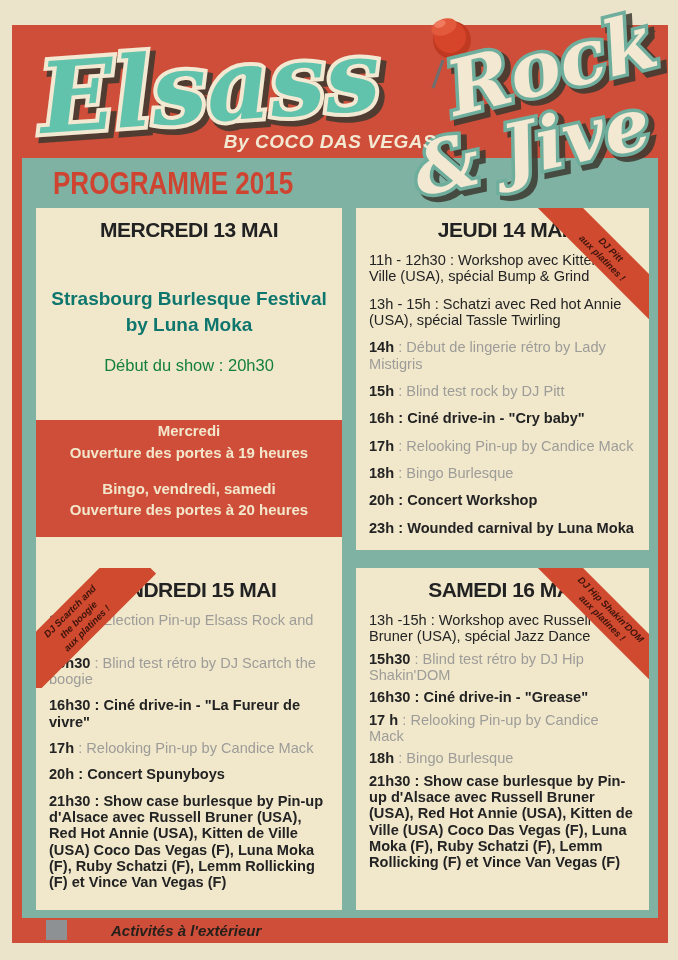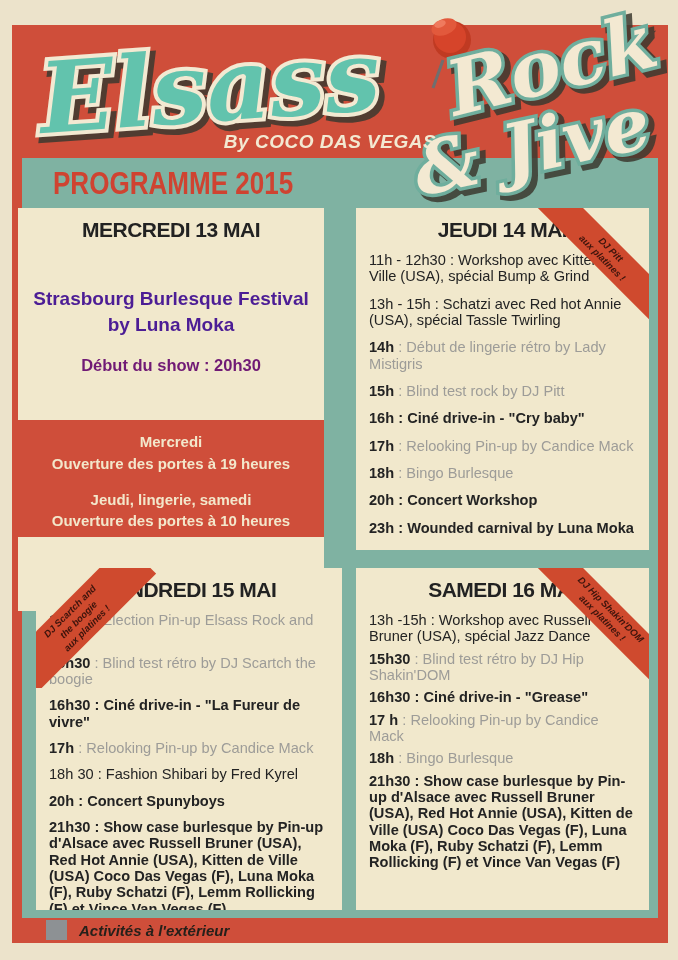--- a/index.html
+++ b/index.html
@@ -10,57 +10,57 @@
   .teal-panel{position:absolute;left:22px;top:158px;width:636px;height:760px;background:#7fb2a2;}
 
   .header-art{position:absolute;left:0;top:0;width:678px;height:215px;z-index:5;}
   .byline{position:absolute;left:180px;top:131px;width:300px;text-align:center;color:#f3e9d2;
           font-weight:bold;font-size:19px;letter-spacing:.5px;z-index:6;font-style:italic;}
 
   .programme{position:absolute;left:53px;top:166px;z-index:4;color:#cf4331;font-weight:bold;
              font-size:31px;letter-spacing:0;transform:scaleX(.84);transform-origin:left center;white-space:nowrap;}
 
   .card{position:absolute;background:#f1e8cc;overflow:hidden;z-index:3;}
-  .card.mercredi{left:18px;top:208px;width:306px;height:403px;}
+  .card.mercredi{left:36px;top:208px;width:306px;height:403px;}
   .card.jeudi{left:356px;top:208px;width:293px;height:342px;}
   .card.vendredi{left:36px;top:568px;width:306px;height:342px;}
   .card.samedi{left:356px;top:568px;width:293px;height:342px;}
 
   .card-title{margin-top:10px;text-align:center;font-weight:bold;font-size:21px;color:#222;
               letter-spacing:-.5px;position:relative;z-index:2;}
 
   .items{padding:10px 12px 0 13px;}
   .item{font-size:14.6px;line-height:1.12;color:#232323;}
   .card.jeudi .item{margin-bottom:11px;}
   .card.vendredi .item{margin-bottom:10px;}
   .card.samedi .item{margin-bottom:6px;}
   .item .time{font-weight:bold;}
   .item.normal .time{font-weight:normal;}
   .item.outdoor .sep,.item.outdoor .text{color:#9d9c98;}
   .item.bold{font-weight:bold;}
 
   .feature-block{position:absolute;left:0;right:0;top:78px;text-align:center;font-weight:bold;
-                 font-size:19px;line-height:1.35;color:#4c1d95;}
-  .start-line{position:absolute;left:0;right:0;top:148px;text-align:center;font-weight:bold;
-              font-size:16.5px;color:#701a75;}
+                 font-size:19px;line-height:1.35;color:#0f766e;}
+  .start-line{position:absolute;left:0;right:0;top:148px;text-align:center;font-weight:normal;
+              font-size:16.5px;color:#15803d;}
   .info-box{position:absolute;left:0;right:0;top:212px;height:117px;background:#cf4e3a;
             color:#f3e7cb;font-weight:bold;font-size:15px;line-height:1.45;text-align:center;
-            padding-top:11px;box-sizing:border-box;}
+            padding-top:0;box-sizing:border-box;}
   .info-box .gap{height:14px;}
 
   .corner{position:absolute;top:0;width:120px;height:120px;overflow:hidden;z-index:4;}
   .corner.tr{right:0;}
   .corner.tl{left:0;}
   .ribbon{position:absolute;width:175px;background:#cf4a2e;text-align:center;
           color:#3d140c;font-weight:bold;font-style:italic;font-size:9.5px;line-height:1.25;
           padding:4px 0;}
   .corner.tr .ribbon{top:30px;right:-45px;transform:rotate(45deg);}
   .corner.tl .ribbon{top:30px;left:-45px;transform:rotate(-45deg);}
 
-  .legend{position:absolute;left:46px;top:919px;height:22px;z-index:4;display:flex;align-items:center;}
+  .legend{position:absolute;left:46px;top:919px;height:22px;z-index:4;display:flex;align-items:center;gap:32px;}
   .legend .swatch{width:21px;height:20px;background:#8d9194;margin-right:12px;}
   .legend .label{font-weight:bold;font-style:italic;font-size:15px;color:#26201a;}
 </style>
 </head>
 <body>
 
 <div class="poster">
   <div class="red-panel"></div>
   <div class="teal-panel"></div>
 
@@ -93,22 +93,22 @@
     <div class="card-title">MERCREDI 13 MAI</div>
     <div class="feature-block">
       <div>Strasbourg Burlesque Festival</div>
       <div>by Luna Moka</div>
     </div>
     <div class="start-line">Début du show : 20h30</div>
     <div class="info-box">
         <div>Mercredi</div>
         <div>Ouverture des portes à 19 heures</div>
         <div class="gap"></div>
-        <div>Jeudi, lingerie, samedi</div>
-        <div>Ouverture des portes à 10 heures</div>
+        <div>Bingo, vendredi, samedi</div>
+        <div>Ouverture des portes à 20 heures</div>
       </div>
   </div>
 
   <div class="card jeudi">
     <div class="corner tr">
       <div class="ribbon">
           <div>DJ Pitt</div>
           <div>aux platines !</div>
         </div>
     </div>
@@ -133,21 +133,20 @@
           <div>the boogie</div>
           <div>aux platines !</div>
         </div>
     </div>
     <div class="card-title">VENDREDI 15 MAI</div>
     <div class="items">
         <div class="item outdoor"><span class="time">14h30</span><span class="sep"> : </span><span class="text">Élection Pin-up Elsass Rock and Jive</span></div>
         <div class="item outdoor"><span class="time">15h30</span><span class="sep"> : </span><span class="text">Blind test rétro by DJ Scartch the boogie</span></div>
         <div class="item bold"><span class="time">16h30</span><span class="sep"> : </span><span class="text">Ciné drive-in - "La Fureur de vivre"</span></div>
         <div class="item outdoor"><span class="time">17h</span><span class="sep"> : </span><span class="text">Relooking Pin-up by Candice Mack</span></div>
-        <div class="item normal"><span class="time">18h 30</span><span class="sep"> : </span><span class="text">Fashion Shibari by Fred Kyrel</span></div>
         <div class="item bold"><span class="time">20h</span><span class="sep"> : </span><span class="text">Concert Spunyboys</span></div>
         <div class="item bold"><span class="time">21h30</span><span class="sep"> : </span><span class="text">Show case burlesque by Pin-up d'Alsace avec Russell Bruner (USA), Red Hot Annie (USA), Kitten de Ville (USA) Coco Das Vegas (F), Luna Moka (F), Ruby Schatzi (F), Lemm Rollicking (F) et Vince Van Vegas (F)</span></div>
       </div>
   </div>
 
   <div class="card samedi">
     <div class="corner tr">
       <div class="ribbon">
           <div>DJ Hip Shakin'DOM</div>
           <div>aux platines !</div>

